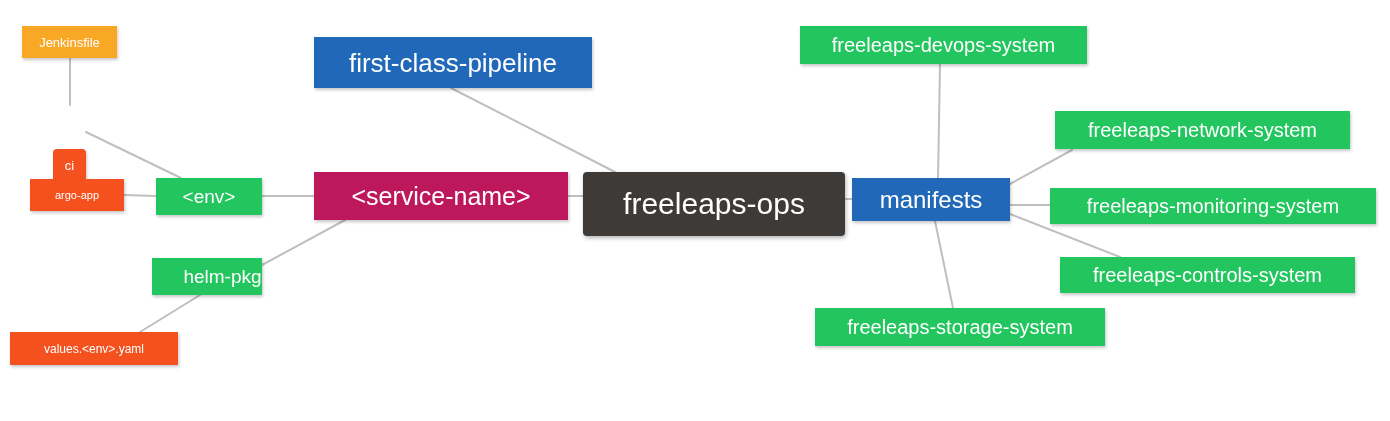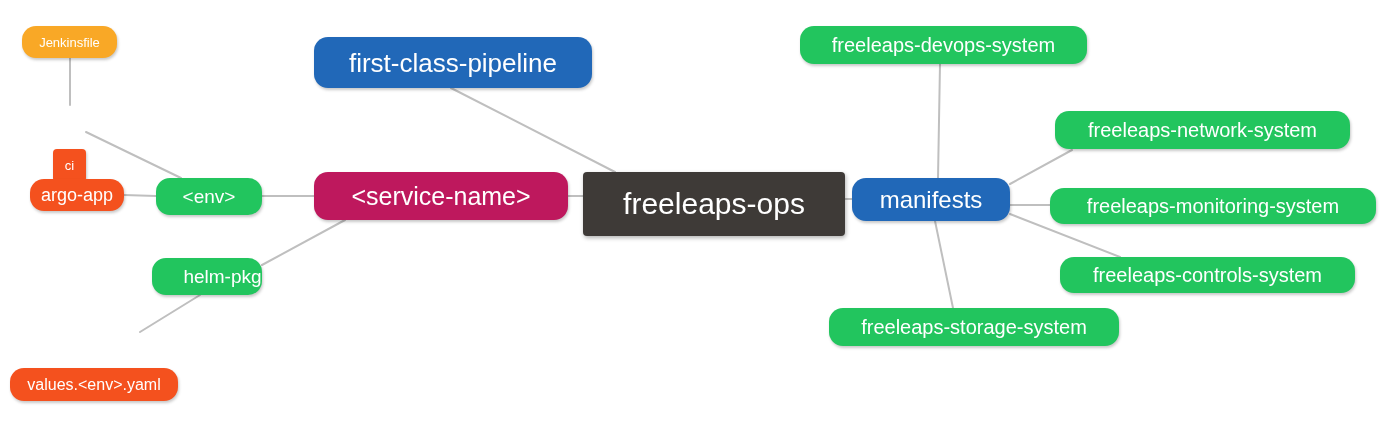--- a/index.html
+++ b/index.html
@@ -32,21 +32,21 @@
     stroke-width: 2;
     fill: none;
     stroke-linecap: round;
   }
   .node {
     position: absolute;
     box-sizing: border-box;
     display: flex;
     align-items: center;
     justify-content: center;
-    border-radius: 14px;
+    border-radius: 0;
     color: #ffffff;
     white-space: nowrap;
     box-shadow: 1px 2px 3px rgba(0,0,0,0.22);
     line-height: 1;
     user-select: none;
     padding: 0 9px;
   }
   .node.root {
     border-radius: 4px;
     box-shadow: 1px 2px 4px rgba(0,0,0,0.3);
@@ -73,30 +73,30 @@
       <line x1="1010" y1="214" x2="1120" y2="257" class="edge" stroke="#bfbfbf"></line>
       <line x1="935" y1="221" x2="953" y2="308" class="edge" stroke="#bfbfbf"></line>
     </svg>
   <div id="node-layer">
       <div class="node" style="left: 22px; top: 26px; width: 95px; height: 32px; background: rgb(249, 168, 38); color: rgb(255, 255, 255); font-size: 13px;">
         <span>Jenkinsfile</span>
       </div>
       <div class="node tiny" style="left: 53px; top: 105px; width: 33px; height: 33px; background: rgb(244, 81, 30); color: rgb(255, 255, 255); font-size: 13px;">
         <span>ci</span>
       </div>
-      <div class="node" style="left: 30px; top: 179px; width: 94px; height: 32px; background: rgb(244, 81, 30); color: rgb(255, 255, 255); font-size: 18px;">
+      <div class="node" style="left: 30px; top: 179px; width: 94px; height: 32px; background: rgb(244, 81, 30); color: rgb(255, 255, 255); font-size: 11px;">
         <span>argo-app</span>
       </div>
       <div class="node" style="left: 156px; top: 178px; width: 106px; height: 37px; background: rgb(34, 197, 94); color: rgb(255, 255, 255); font-size: 19px;">
         <span>&lt;env&gt;</span>
       </div>
       <div class="node" style="left: 152px; top: 258px; width: 110px; height: 37px; background: rgb(34, 197, 94); color: rgb(255, 255, 255); font-size: 19px; padding-left: 40px;">
         <span>helm-pkg</span>
       </div>
-      <div class="node" style="left: 10px; top: 332px; width: 168px; height: 33px; background: rgb(244, 81, 30); color: rgb(255, 255, 255); font-size: 16px; margin-top: 36px;">
+      <div class="node" style="left: 10px; top: 332px; width: 168px; height: 33px; background: rgb(244, 81, 30); color: rgb(255, 255, 255); font-size: 12px;">
         <span>values.&lt;env&gt;.yaml</span>
       </div>
       <div class="node" style="left: 314px; top: 37px; width: 278px; height: 51px; background: rgb(33, 104, 184); color: rgb(255, 255, 255); font-size: 26px;">
         <span>first-class-pipeline</span>
       </div>
       <div class="node" style="left: 314px; top: 172px; width: 254px; height: 48px; background: #be185d; color: rgb(255, 255, 255); font-size: 25px;">
         <span>&lt;service-name&gt;</span>
       </div>
       <div class="node root" style="left: 583px; top: 172px; width: 262px; height: 64px; background: rgb(62, 58, 55); color: rgb(255, 255, 255); font-size: 30px;">
         <span>freeleaps-ops</span>
@@ -109,17 +109,17 @@
       </div>
       <div class="node" style="left: 1055px; top: 111px; width: 295px; height: 38px; background: rgb(34, 197, 94); color: rgb(255, 255, 255); font-size: 20px;">
         <span>freeleaps-network-system</span>
       </div>
       <div class="node" style="left: 1050px; top: 188px; width: 326px; height: 36px; background: rgb(34, 197, 94); color: rgb(255, 255, 255); font-size: 20px;">
         <span>freeleaps-monitoring-system</span>
       </div>
       <div class="node" style="left: 1060px; top: 257px; width: 295px; height: 36px; background: rgb(34, 197, 94); color: rgb(255, 255, 255); font-size: 20px;">
         <span>freeleaps-controls-system</span>
       </div>
-      <div class="node" style="left: 815px; top: 308px; width: 290px; height: 38px; background: rgb(34, 197, 94); color: rgb(255, 255, 255); font-size: 20px; margin-left: 14px;">
+      <div class="node" style="left: 815px; top: 308px; width: 290px; height: 38px; background: rgb(34, 197, 94); color: rgb(255, 255, 255); font-size: 20px;">
         <span>freeleaps-storage-system</span>
       </div>
     </div>
 </div>
 
 </body></html>

